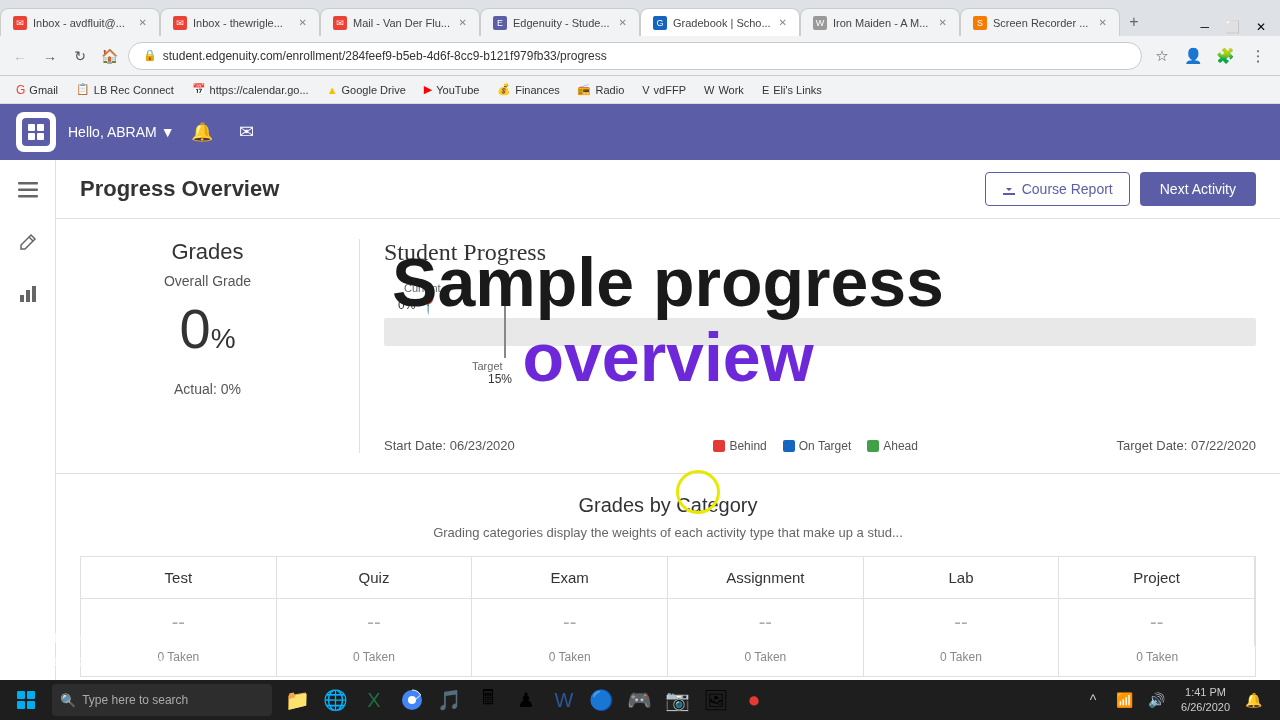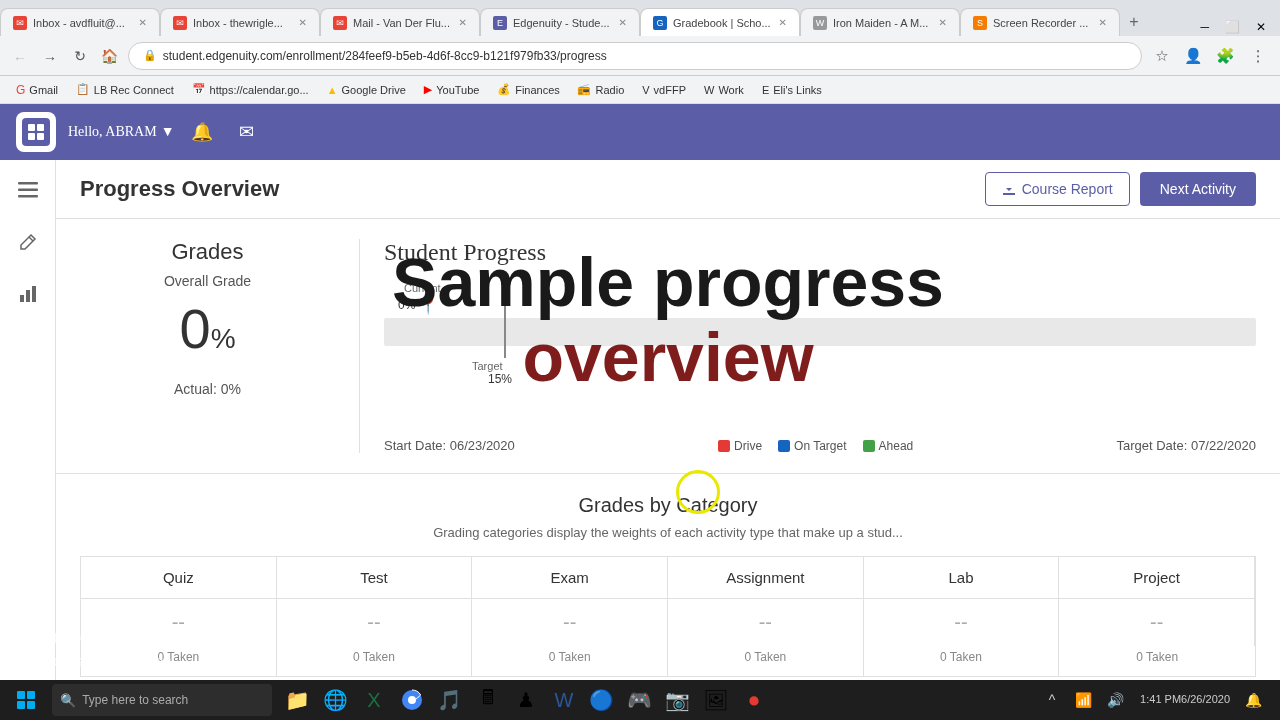--- a/index.html
+++ b/index.html
@@ -20,21 +20,21 @@
     .nav-icon-btn { width: 28px; height: 28px; display: flex; align-items: center; justify-content: center; border-radius: 50%; cursor: pointer; color: #555; font-size: 15px; }
     .bookmarks-bar { display: flex; align-items: center; padding: 2px 8px; background: #f1f3f4; height: 28px; gap: 2px; border-bottom: 1px solid #ddd; }
     .bookmark-item { display: flex; align-items: center; gap: 4px; padding: 2px 8px; border-radius: 4px; cursor: pointer; font-size: 11px; color: #333; white-space: nowrap; }
 
     
     .app-header { background: #5b5ea6; display: flex; align-items: center; padding: 0 16px; height: 56px; color: white; }
     .app-logo { width: 40px; height: 40px; background: #fff; border-radius: 8px; display: flex; align-items: center; justify-content: center; margin-right: 12px; }
     .app-logo-inner { width: 28px; height: 28px; background: #5b5ea6; border-radius: 4px; display: flex; align-items: center; justify-content: center; font-size: 16px; }
     .app-title { font-size: 18px; font-weight: 500; flex: 1; }
     .app-header-right { display: flex; align-items: center; gap: 12px; }
-    .hello-user { font-size: 14px; cursor: pointer; display: flex; align-items: center; gap: 4px; font-family: Liberation Serif, serif; }
+    .hello-user { font-size: 14px; cursor: pointer; display: flex; align-items: center; gap: 4px; }
     .header-icon-btn { width: 32px; height: 32px; display: flex; align-items: center; justify-content: center; cursor: pointer; font-size: 18px; color: white; }
 
     
     .main-layout { display: flex; height: calc(720px - 36px - 40px - 28px - 56px); }
     .sidebar { width: 56px; background: #fff; border-right: 1px solid #e0e0e0; display: flex; flex-direction: column; align-items: center; padding: 12px 0; gap: 16px; }
     .sidebar-item { width: 36px; height: 36px; display: flex; align-items: center; justify-content: center; border-radius: 6px; cursor: pointer; color: #666; font-size: 18px; }
 
     .content-area { flex: 1; overflow-y: auto; background: #fff; }
     .progress-header { display: flex; align-items: center; padding: 12px 24px; border-bottom: 1px solid #e0e0e0; }
     .progress-title { font-size: 22px; font-weight: 600; color: #333; flex: 1; }
@@ -83,21 +83,21 @@
 
     
     .taskbar { height: 40px; background: #1e1e1e; display: flex; align-items: center; padding: 0 4px; gap: 4px; position: fixed; bottom: 0; width: 1280px; z-index: 100; }
     .start-btn { width: 44px; height: 36px; display: flex; align-items: center; justify-content: center; cursor: pointer; }
     .search-bar { display: flex; align-items: center; background: #2d2d2d; border-radius: 4px; padding: 0 8px; height: 32px; width: 220px; gap: 6px; cursor: pointer; }
     .search-bar-text { font-size: 12px; color: #aaa; }
     .taskbar-apps { display: flex; gap: 2px; flex: 1; padding-left: 4px; }
     .taskbar-app { width: 36px; height: 36px; display: flex; align-items: center; justify-content: center; cursor: pointer; border-radius: 4px; position: relative; }
     .taskbar-right { display: flex; align-items: center; gap: 4px; padding-right: 8px; }
     .taskbar-icon { width: 28px; height: 28px; display: flex; align-items: center; justify-content: center; cursor: pointer; font-size: 14px; color: #ccc; }
-    .taskbar-time { display: flex; flex-direction: row; align-items: center; font-size: 11px; color: #ccc; padding: 0 6px; cursor: pointer; line-height: 1.4; }
+    .taskbar-time { display: flex; flex-direction: column; align-items: center; font-size: 11px; color: #ccc; padding: 0 6px; cursor: pointer; line-height: 1.4; }
     .screencast-watermark { position: fixed; bottom: 44px; left: 12px; font-size: 11px; color: rgba(255,255,255,0.7); font-weight: bold; z-index: 50; }
     .screencast-logo { display: flex; align-items: center; gap: 6px; }
     .screencast-circle { width: 28px; height: 28px; border: 3px solid rgba(255,255,255,0.8); border-radius: 50%; display: flex; align-items: center; justify-content: center; }
     .screencast-dot { width: 8px; height: 8px; background: rgba(255,255,255,0.8); border-radius: 50%; }
   </style>
 </head>
 <body>
 
 <div class="browser-tabs">
   <div class="browser-tab">
@@ -259,21 +259,21 @@
             <path d="M7 1 L7 9 M4 6 L7 9 L10 6 M1 11 L13 11 L13 13 L1 13 Z"></path>
           </svg>
           <span>Course Report</span>
         </button>
         <button class="btn-next-activity">Next Activity</button>
       </div>
     </div>
 
     <div style="position:absolute;top:56px;left:0;right:0;text-align:center;z-index:10;pointer-events:none;margin-top:29px;">
       <div style="font-size:68px;font-weight:900;color:#1a1a1a;line-height:1.1;">Sample progress</div>
-      <div style="font-size:68px;font-weight:900;color:#7f1d1d;line-height:1.1;">overview</div>
+      <div style="font-size:68px;font-weight:900;color:#6d28d9;line-height:1.1;">overview</div>
     </div>
 
     <div class="cursor-circle"></div>
 
     <div class="grades-student-container">
 
       <div class="grades-section">
         <div class="grades-title">Grades</div>
         <div class="overall-grade-label">Overall Grade</div>
         <div class="grade-value">
@@ -303,43 +303,43 @@
 
           <div style="position:absolute;top:78px;left:88px;font-size:11px;color:#666;">Target</div>
           <div style="position:absolute;top:90px;left:104px;font-size:12px;color:#333;">15%</div>
         </div>
 
         <div class="dates-legend">
           <div class="start-date">Start Date: 06/23/2020</div>
           <div class="legend">
             <div class="legend-item">
               <div class="legend-dot behind"></div>
-              <span>Drive</span>
+              <span>Behind</span>
             </div>
             <div class="legend-item">
               <div class="legend-dot on-target"></div>
               <span>On Target</span>
             </div>
             <div class="legend-item">
               <div class="legend-dot ahead"></div>
               <span>Ahead</span>
             </div>
           </div>
           <div class="target-date">Target Date: 07/22/2020</div>
         </div>
       </div>
     </div>
 
     <div class="grades-category-section">
       <div class="category-title">Grades by Category</div>
       <div class="category-subtitle">Grading categories display the weights of each activity type that make up a stud...</div>
       <div class="category-grid">
 
+        <div class="category-header">Test</div>
         <div class="category-header">Quiz</div>
-        <div class="category-header">Test</div>
         <div class="category-header">Exam</div>
         <div class="category-header">Assignment</div>
         <div class="category-header">Lab</div>
         <div class="category-header">Project</div>
 
         <div class="category-value">--</div>
         <div class="category-value">--</div>
         <div class="category-value">--</div>
         <div class="category-value">--</div>
         <div class="category-value">--</div>

